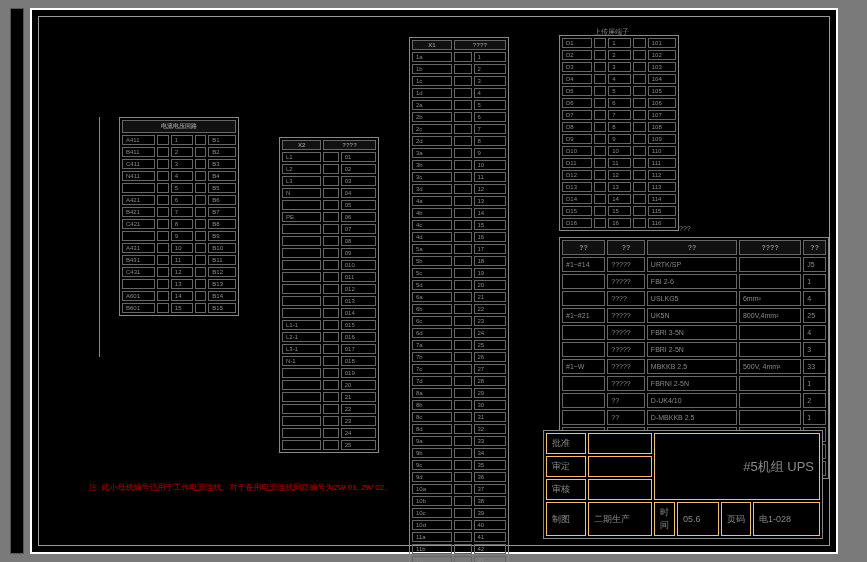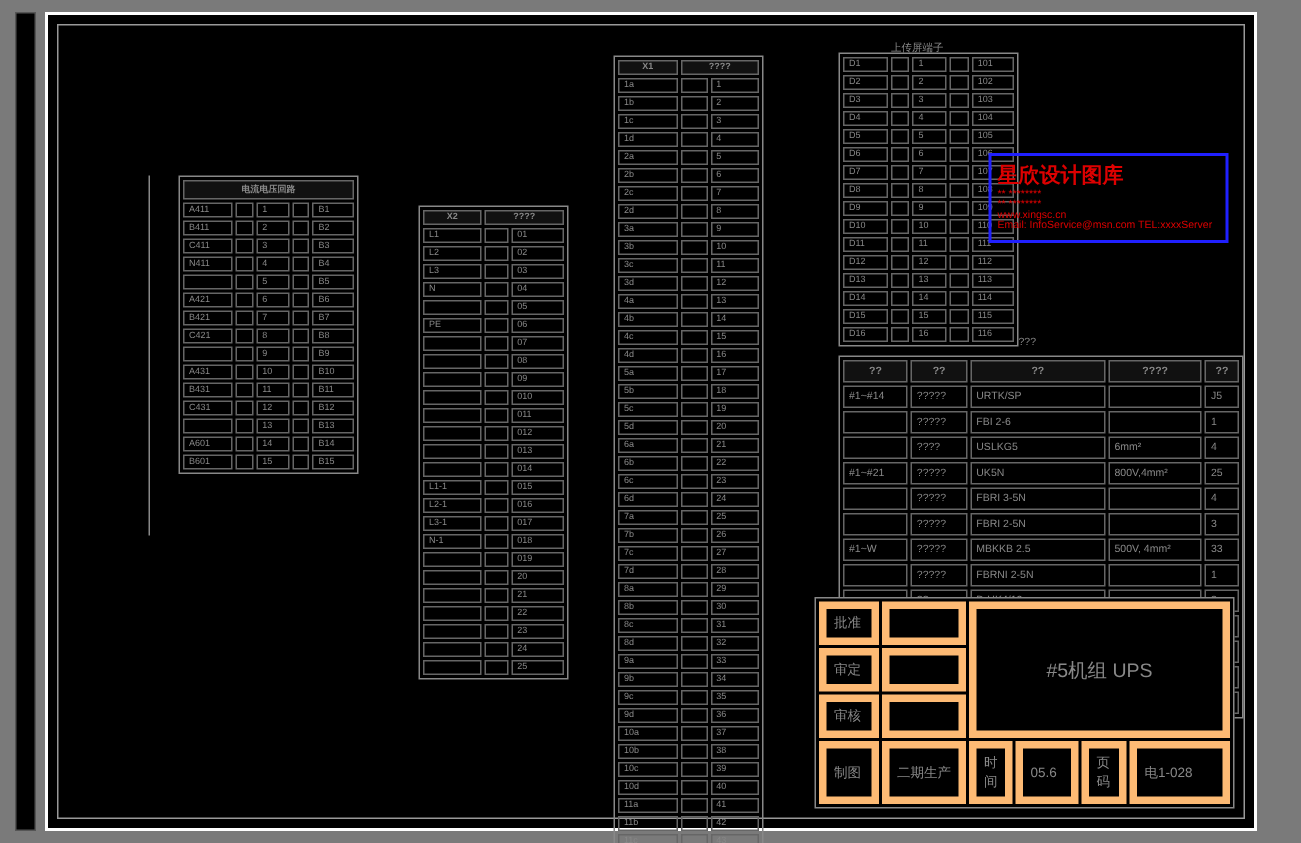--- a/index.html
+++ b/index.html
@@ -12,21 +12,21 @@
 .tbl-cvr td{height:9px}
 .tbl-x1{left:370px;top:20px;width:100px}
 .tbl-x1 td{height:7px}
 .tbl-x2{left:240px;top:120px;width:100px}
 .tbl-x2 td{height:8px}
 .tbl-top{left:520px;top:18px;width:120px}
 .tbl-top td{height:8px}
 .tbl-main{left:520px;top:220px;width:270px}
 .tbl-main td,.tbl-main th{height:15px;font-size:7px}
 .titleblk{position:absolute;right:6px;bottom:6px;width:280px;border:1px solid #888;background:#000}
-.titleblk td{border:5px solid #fdba74;color:#888;font-size:9px;padding:3px 5px}
+.titleblk td{border:1px solid #fdba74;color:#888;font-size:9px;padding:3px 5px}
 .watermark{position:absolute;right:10px;top:85px;width:160px;height:60px;border:2px solid #2020ff;padding:4px}
 .wm-title{color:#d00;font-size:14px;font-weight:bold}
 .wm-txt{color:#d00;font-size:7px}
 .note{position:absolute;left:50px;top:465px;color:#b00;font-size:8px}
 .hdr{background:#111;color:#aaa;text-align:center}
 .ruler-v{position:absolute;left:10px;top:8px;width:14px;height:546px;background:#000;border:1px solid #555}
 .arrow{position:absolute;left:60px;top:100px;width:12px;height:240px;border-left:1px solid #888}
 .section-title{font-size:7px;color:#888;position:absolute}
 </style>
 </head>
@@ -732,35 +732,29 @@
           <tr>
             <td></td>
             <td>????</td>
             <td>SK20-D</td>
             <td></td>
             <td></td>
           </tr>
         </tbody>
 </table>
 
-<div class="watermark">
-<div class="wm-title">星欣设计图库</div>
-<div class="wm-txt">** ********</div>
-<div class="wm-txt">** ********</div>
-<div class="wm-txt">www.xingsc.cn</div>
-<div class="wm-txt">Email: InfoService@msn.com TEL:xxxxServer</div>
-</div>
-
+
+<div class="note">注: 此小母线编号适用于工作电源连线。对于备用电源连线回路编号为2W 01, 2W 02。</div>
 
 <table class="titleblk">
 <tbody>
           <tr>
             <td style="width:40px">批准</td>
             <td></td>
-            <td rowspan="3" colspan="4" style="text-align:center;font-size:13px">#5机组 UPS</td>
+            <td rowspan="3" colspan="4" style="text-align:right;font-size:13px">#5机组 UPS</td>
           </tr>
 <tr>
             <td>审定</td>
             <td></td>
           </tr>
 <tr>
             <td>审核</td>
             <td></td>
           </tr>
 <tr>

